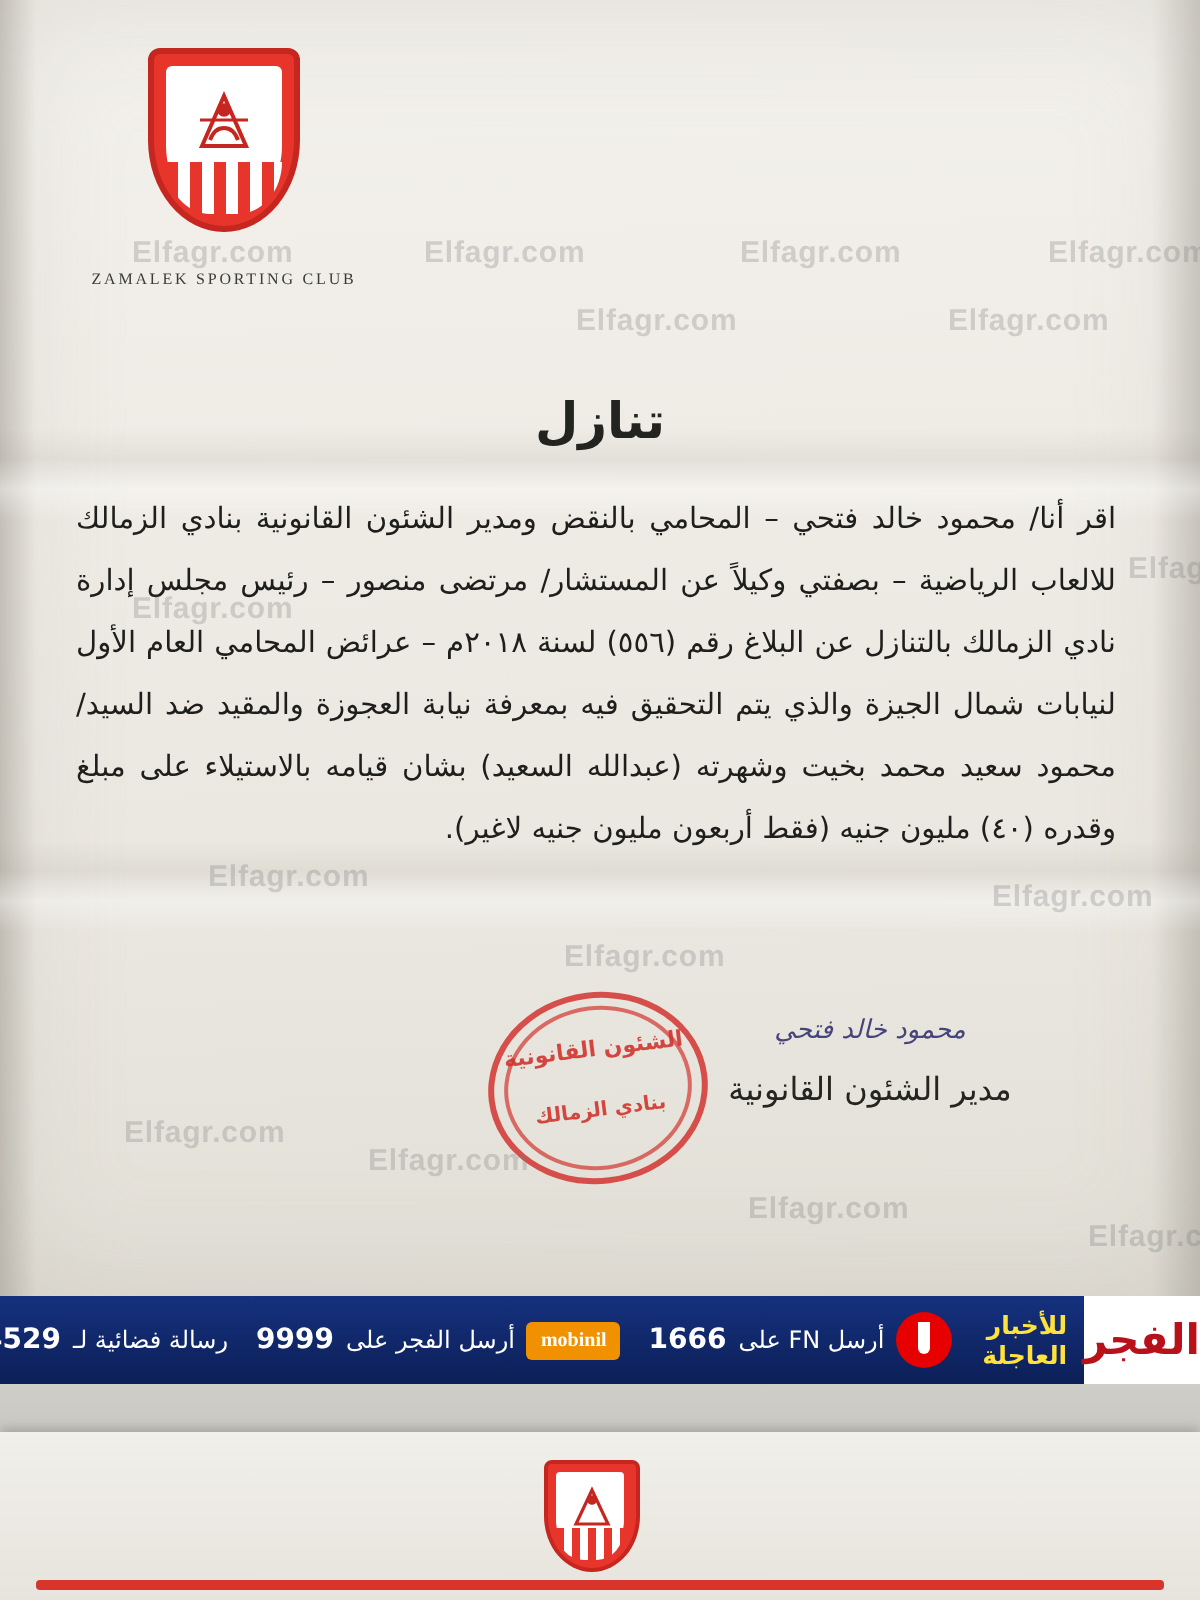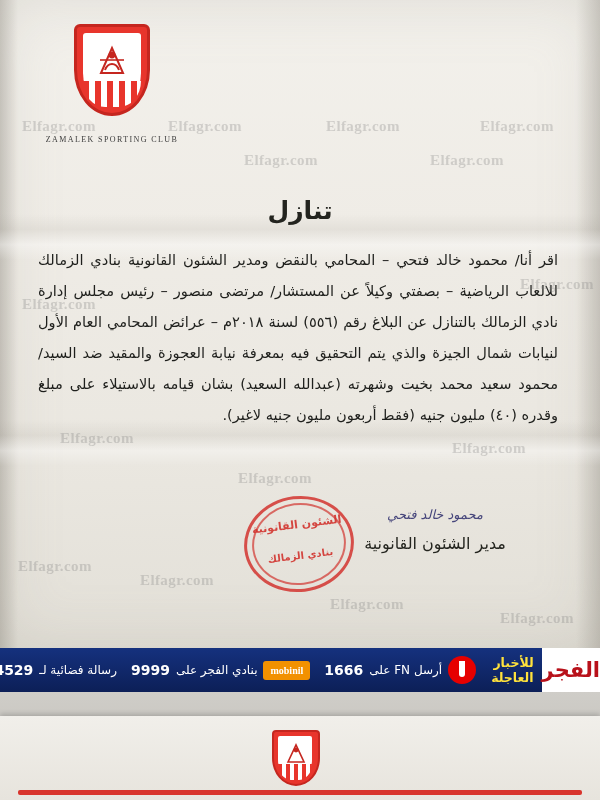--- a/index.html
+++ b/index.html
@@ -218,26 +218,27 @@
     direction: rtl;
     opacity: .9;
   }
   .stamp-top { top: 22px; }
   .stamp-bottom { top: 54px; font-size: 10px; }
 
   
   .wm {
     position: absolute;
     color: rgba(120,120,120,0.28);
-    font-family: Liberation Serif, serif;
+    font-family: Liberation Sans, sans-serif;
     font-size: 15px;
     font-weight: bold;
     letter-spacing: .4px;
     user-select: none;
     white-space: nowrap;
+    margin-left: 44px;
   }
 
   
   .ticker {
     position: absolute;
     left: 0;
     top: 648px;
     width: 600px;
     height: 44px;
     background: linear-gradient(to bottom, #15317e, #0c1f57);
@@ -440,21 +441,21 @@
 
     <div class="ticker-seg">
       <span class="vodafone-badge"></span>
       <span>أرسل FN على</span>
       <span class="ticker-num">1666</span>
     </div>
     <div class="ticker-sep"></div>
 
     <div class="ticker-seg">
       <span class="mobinil-badge">mobinil</span>
-      <span>بنادي الفجر على</span>
+      <span>أرسل الفجر على</span>
       <span class="ticker-num">9999</span>
     </div>
     <div class="ticker-sep"></div>
 
     <div class="ticker-seg">
       <span>رسالة فضائية لـ</span>
       <span class="ticker-num">4529</span>
     </div>
   </div>
 

